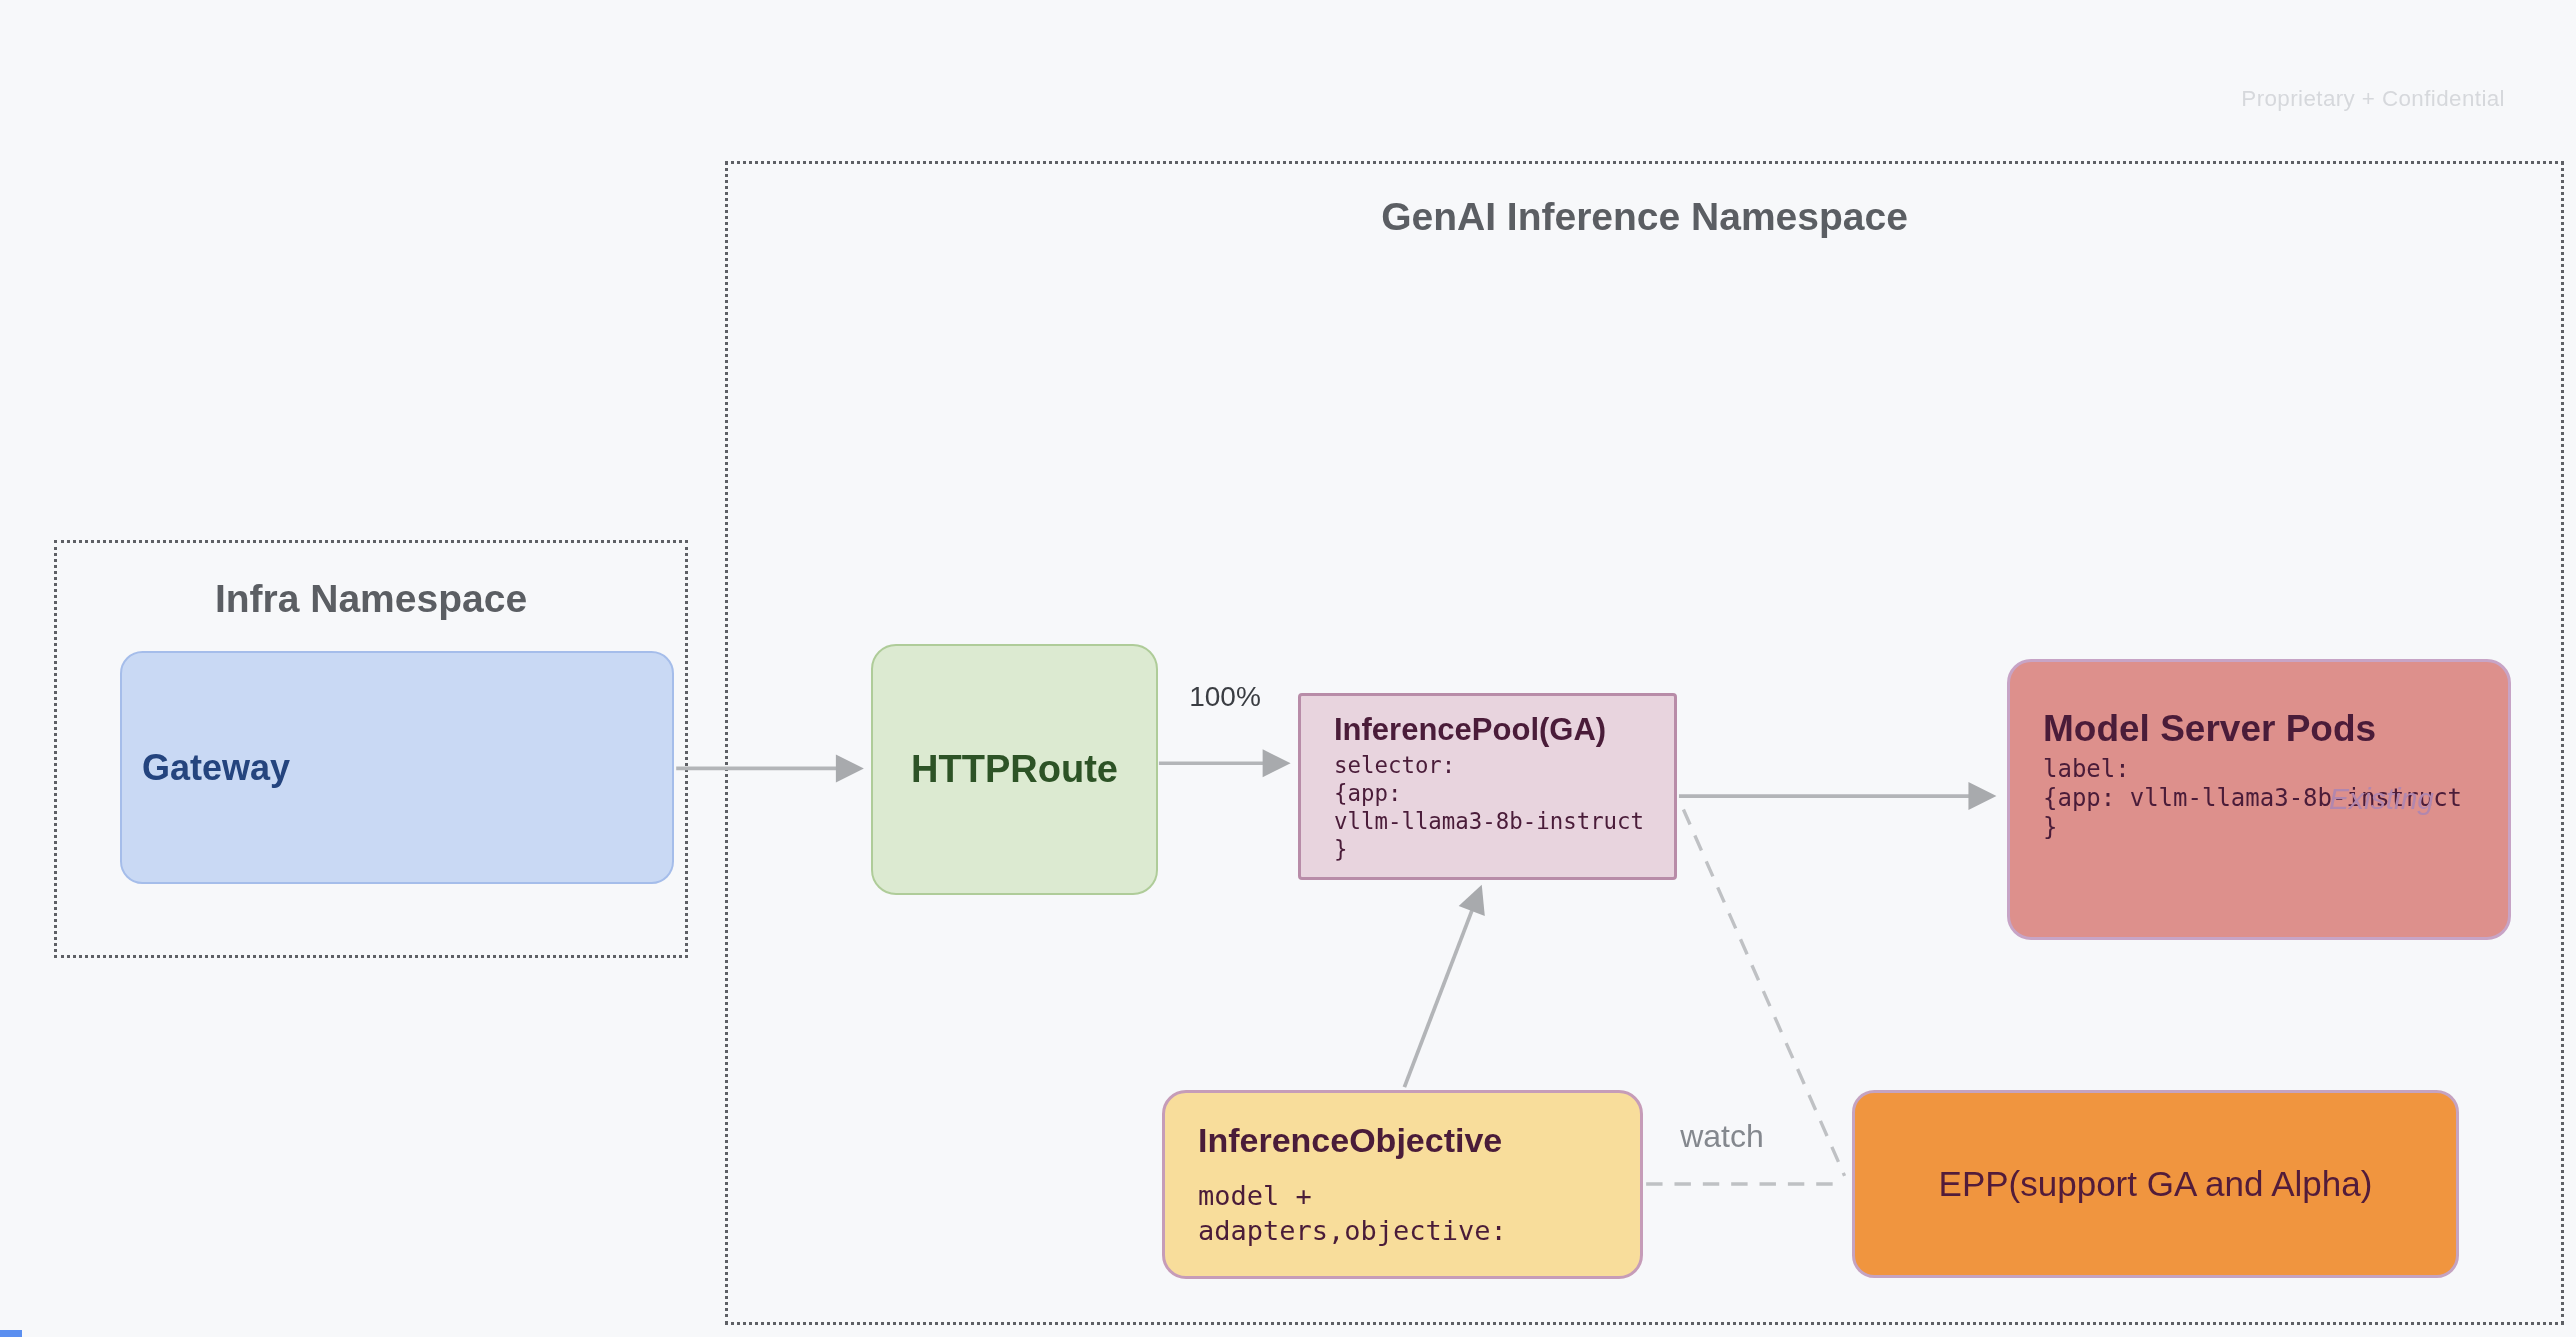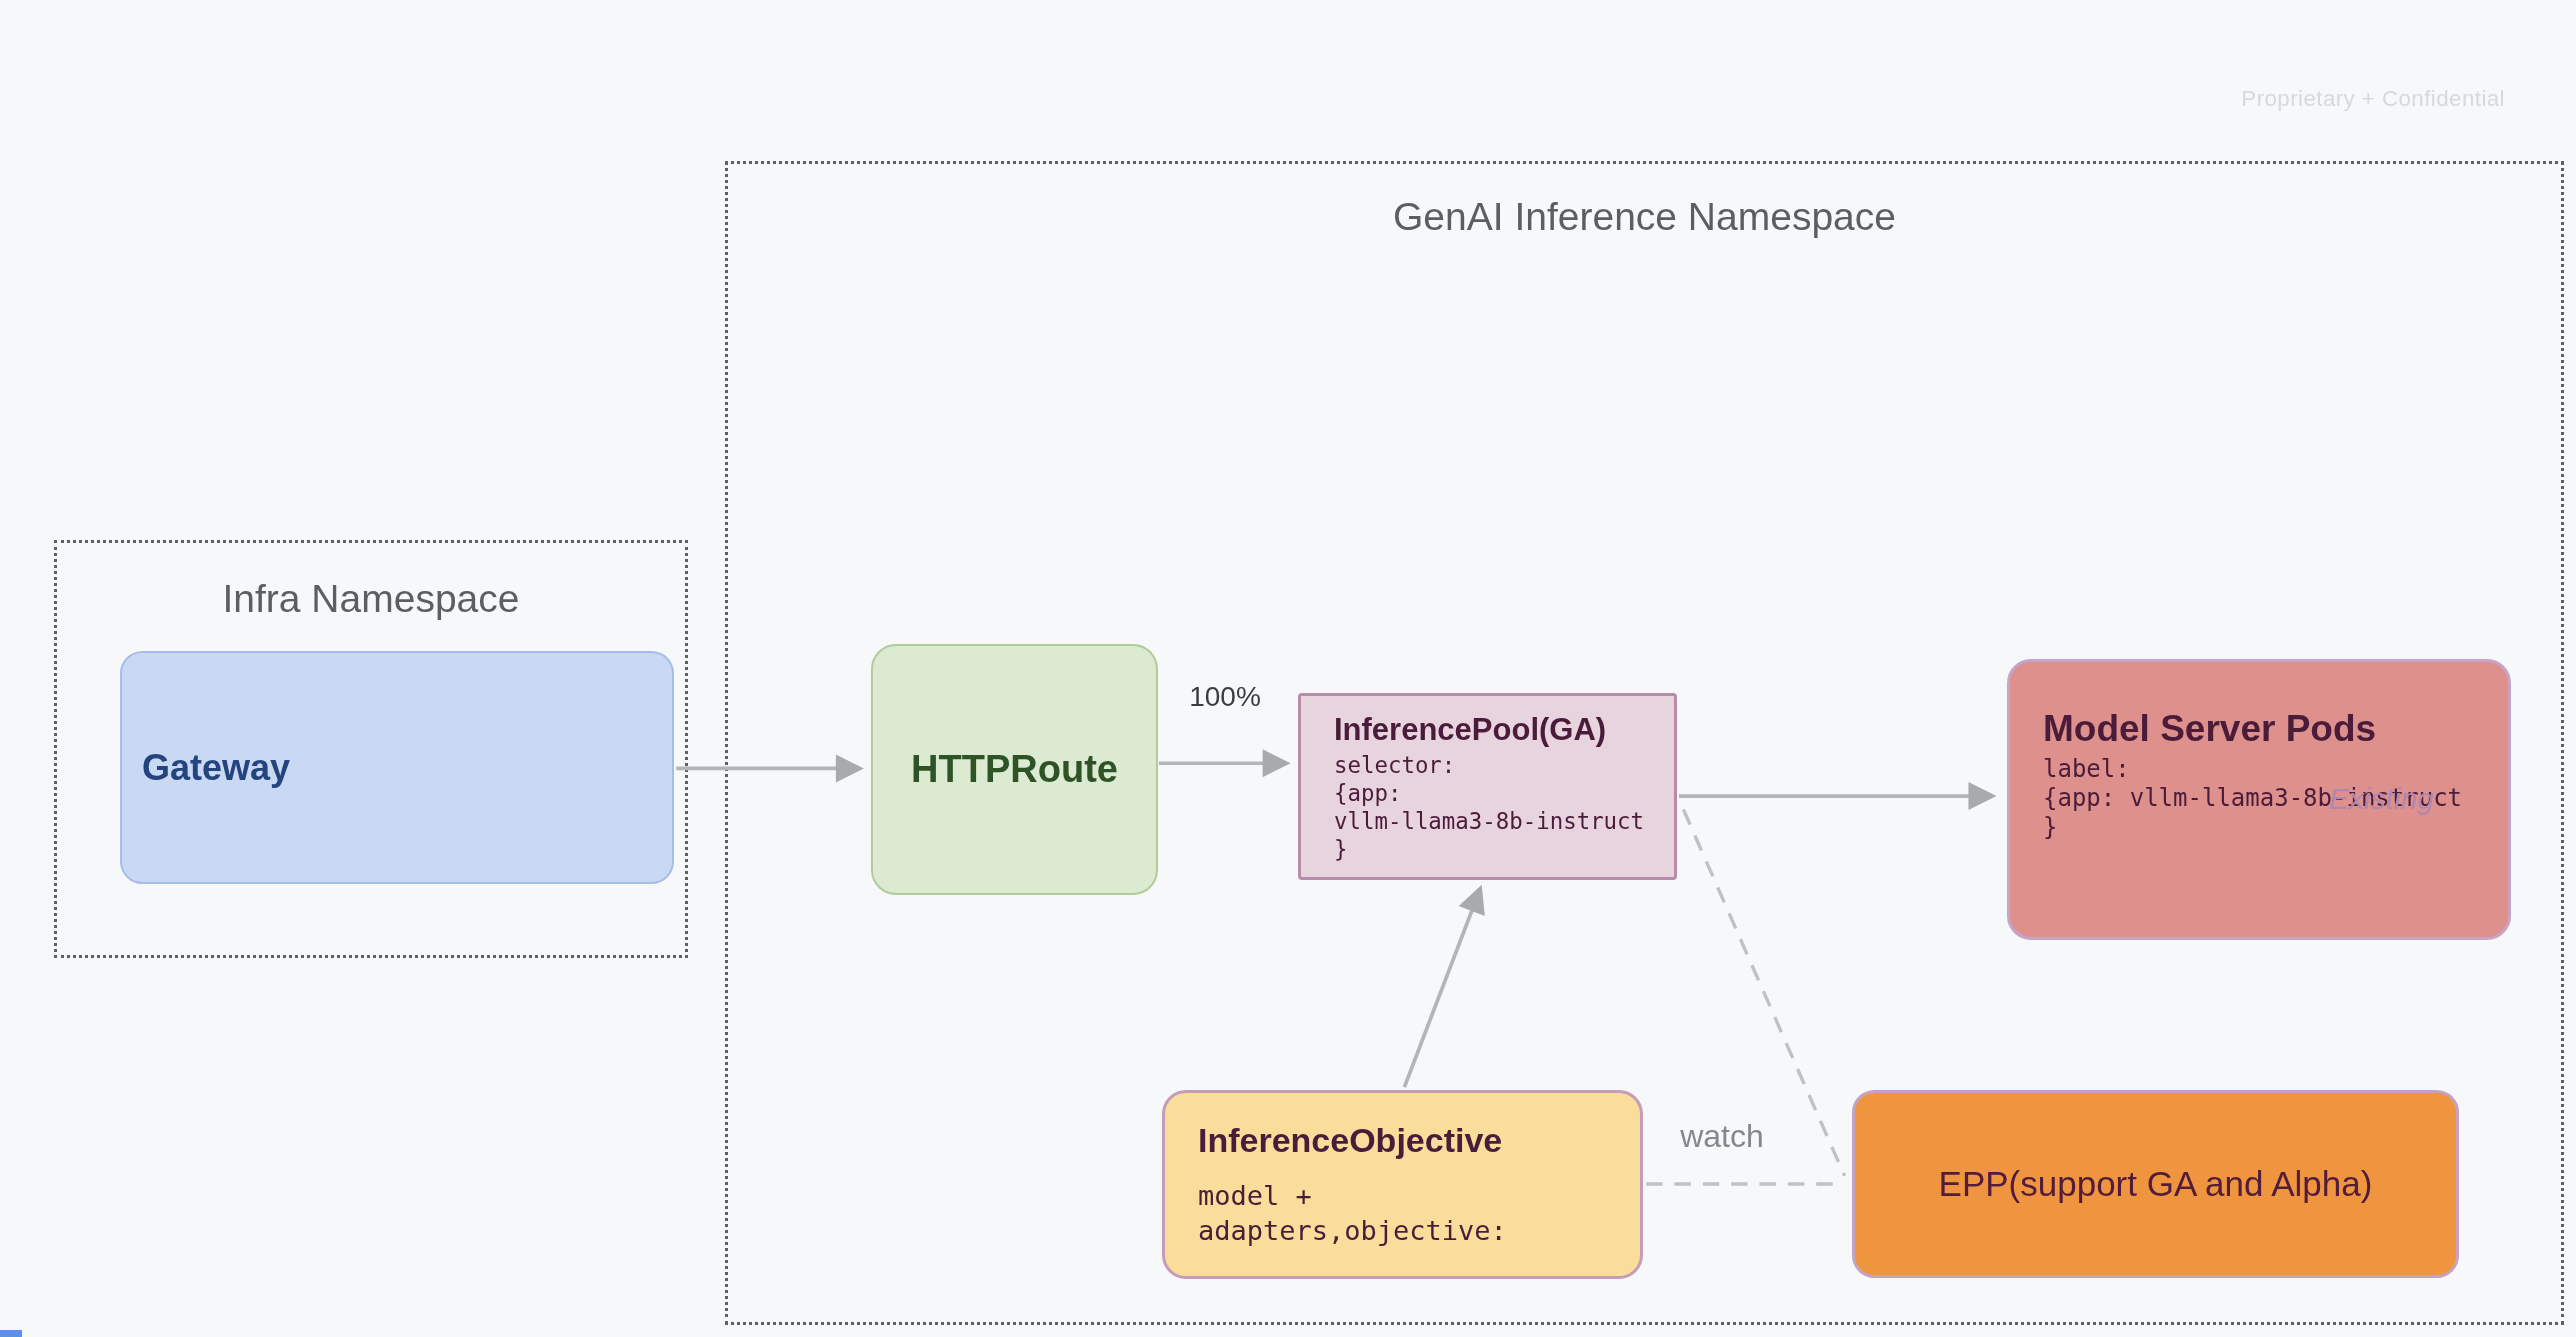--- a/index.html
+++ b/index.html
@@ -14,21 +14,21 @@
   .watermark {
     position: absolute; top: 86px; right: 71px;
     font-size: 22.4px; color: var(--watermark, #d6d8dc); letter-spacing: 0.4px;
   }
 
   .ns-box { position: absolute; border: 3px dotted var(--dotted-border, #5e6065); }
   .ns-genai { left: 725px; top: 161px; width: 1839px; height: 1164px; }
   .ns-infra { left: 54px;  top: 540px; width: 634px;  height: 418px; }
   .ns-label {
     width: 100%; text-align: center; color: var(--namespace-text, #5b5e63);
-    font-size: 39px; font-weight: 400;
+    font-size: 39px; font-weight: 700;
   }
   .ns-genai .ns-label { padding-top: 31px; }
   .ns-infra .ns-label { padding-top: 34px; }
 
   .edges-layer { position: absolute; left: 0; top: 0; width: 2576px; height: 1337px; pointer-events: none; }
 
   .node { position: absolute; }
 
   .node-gateway {
     left: 120px; top: 651px; width: 554px; height: 233px;

